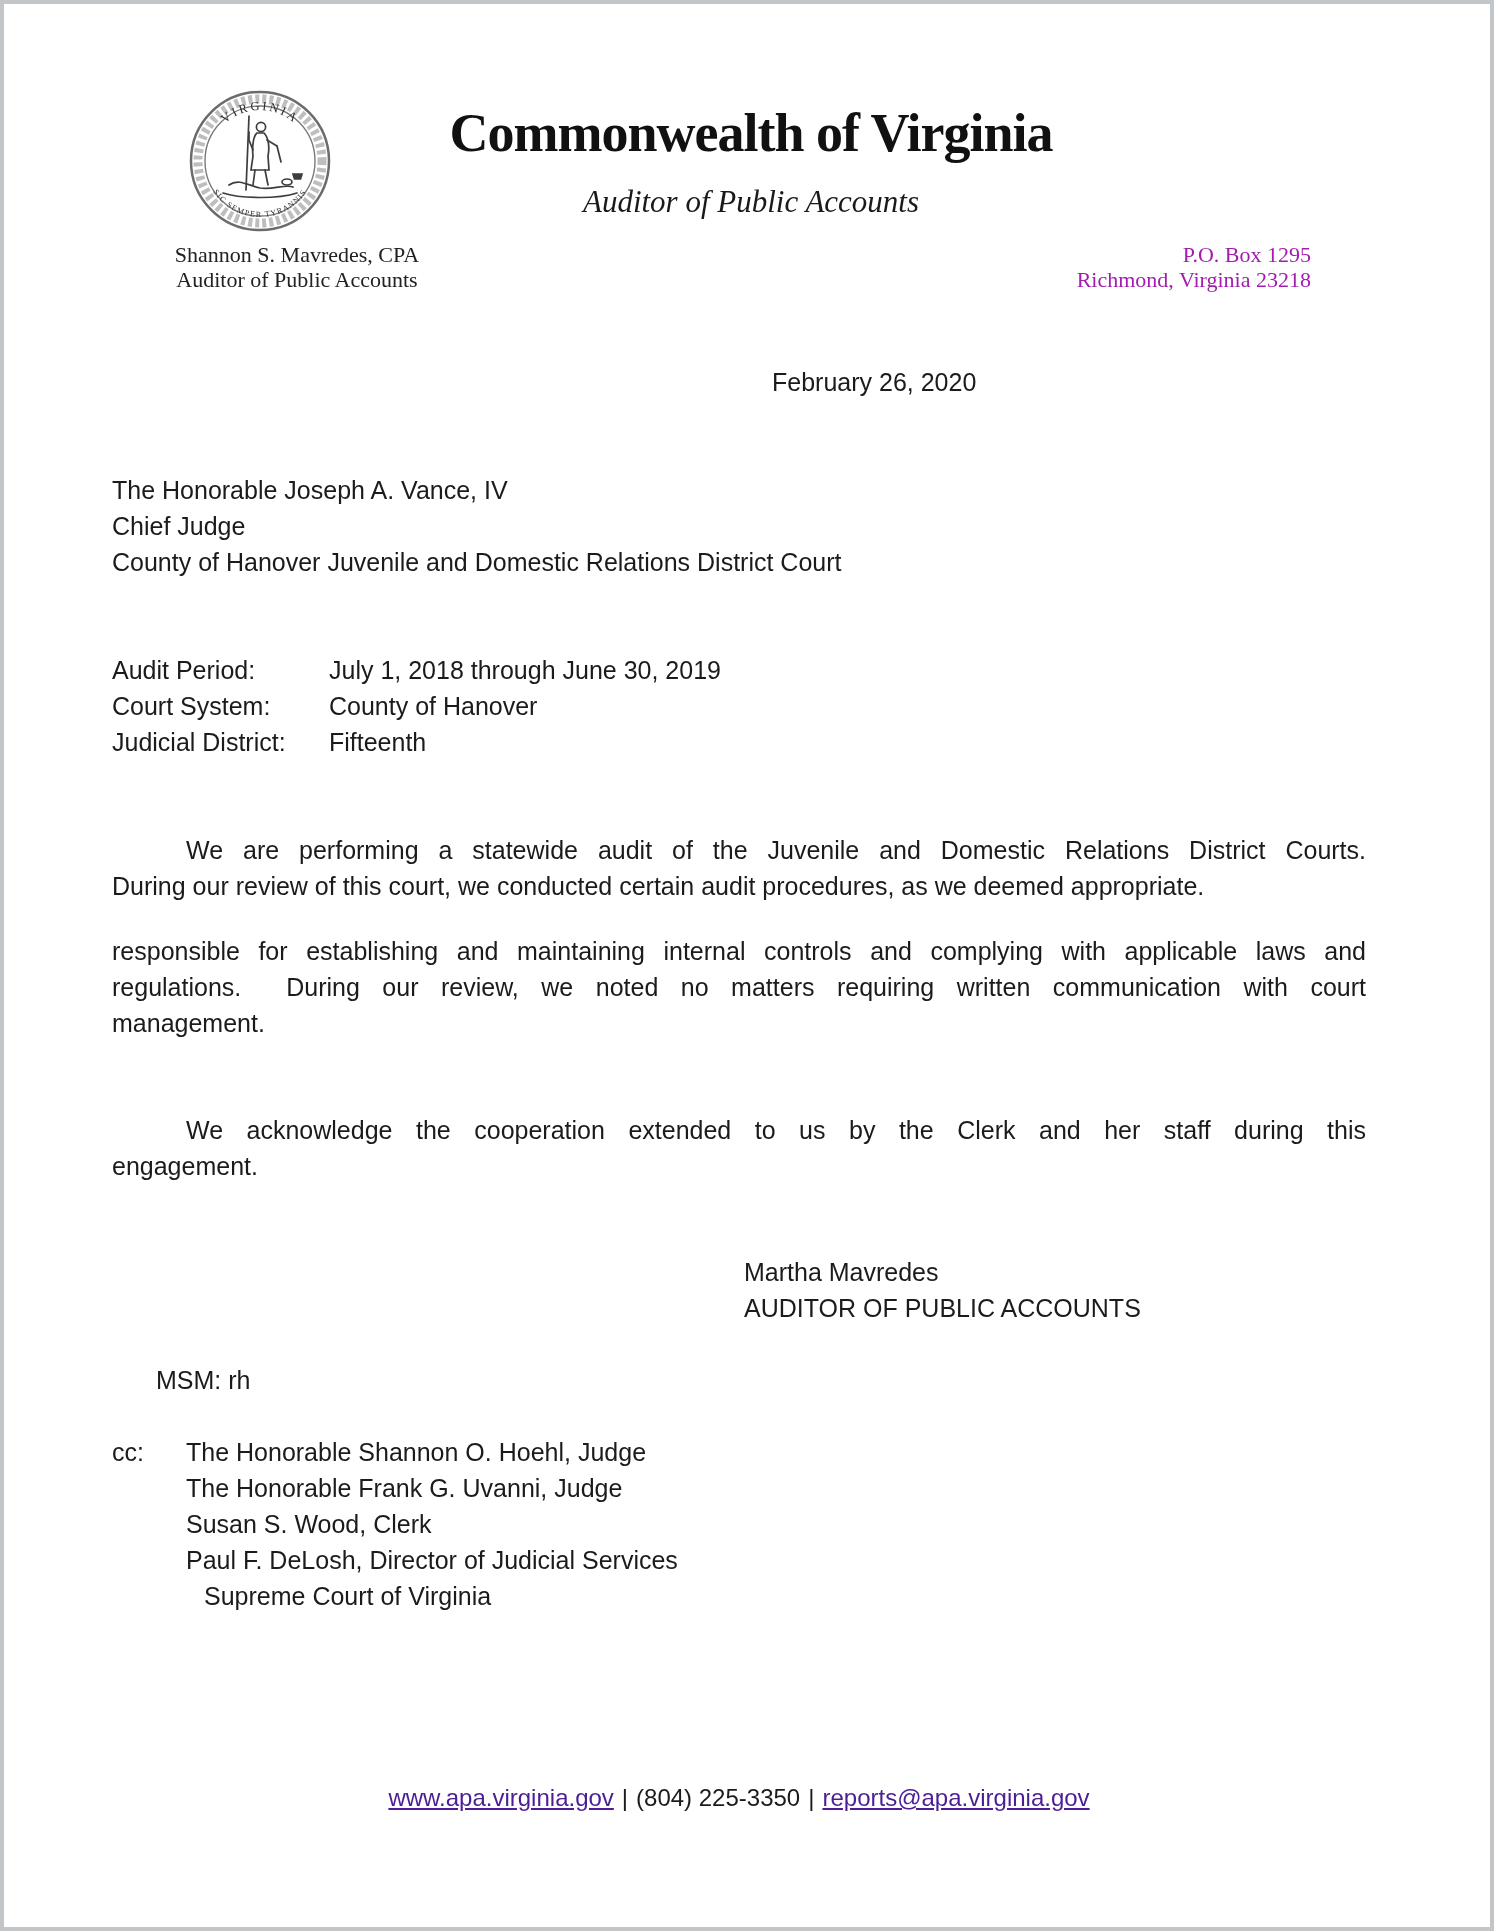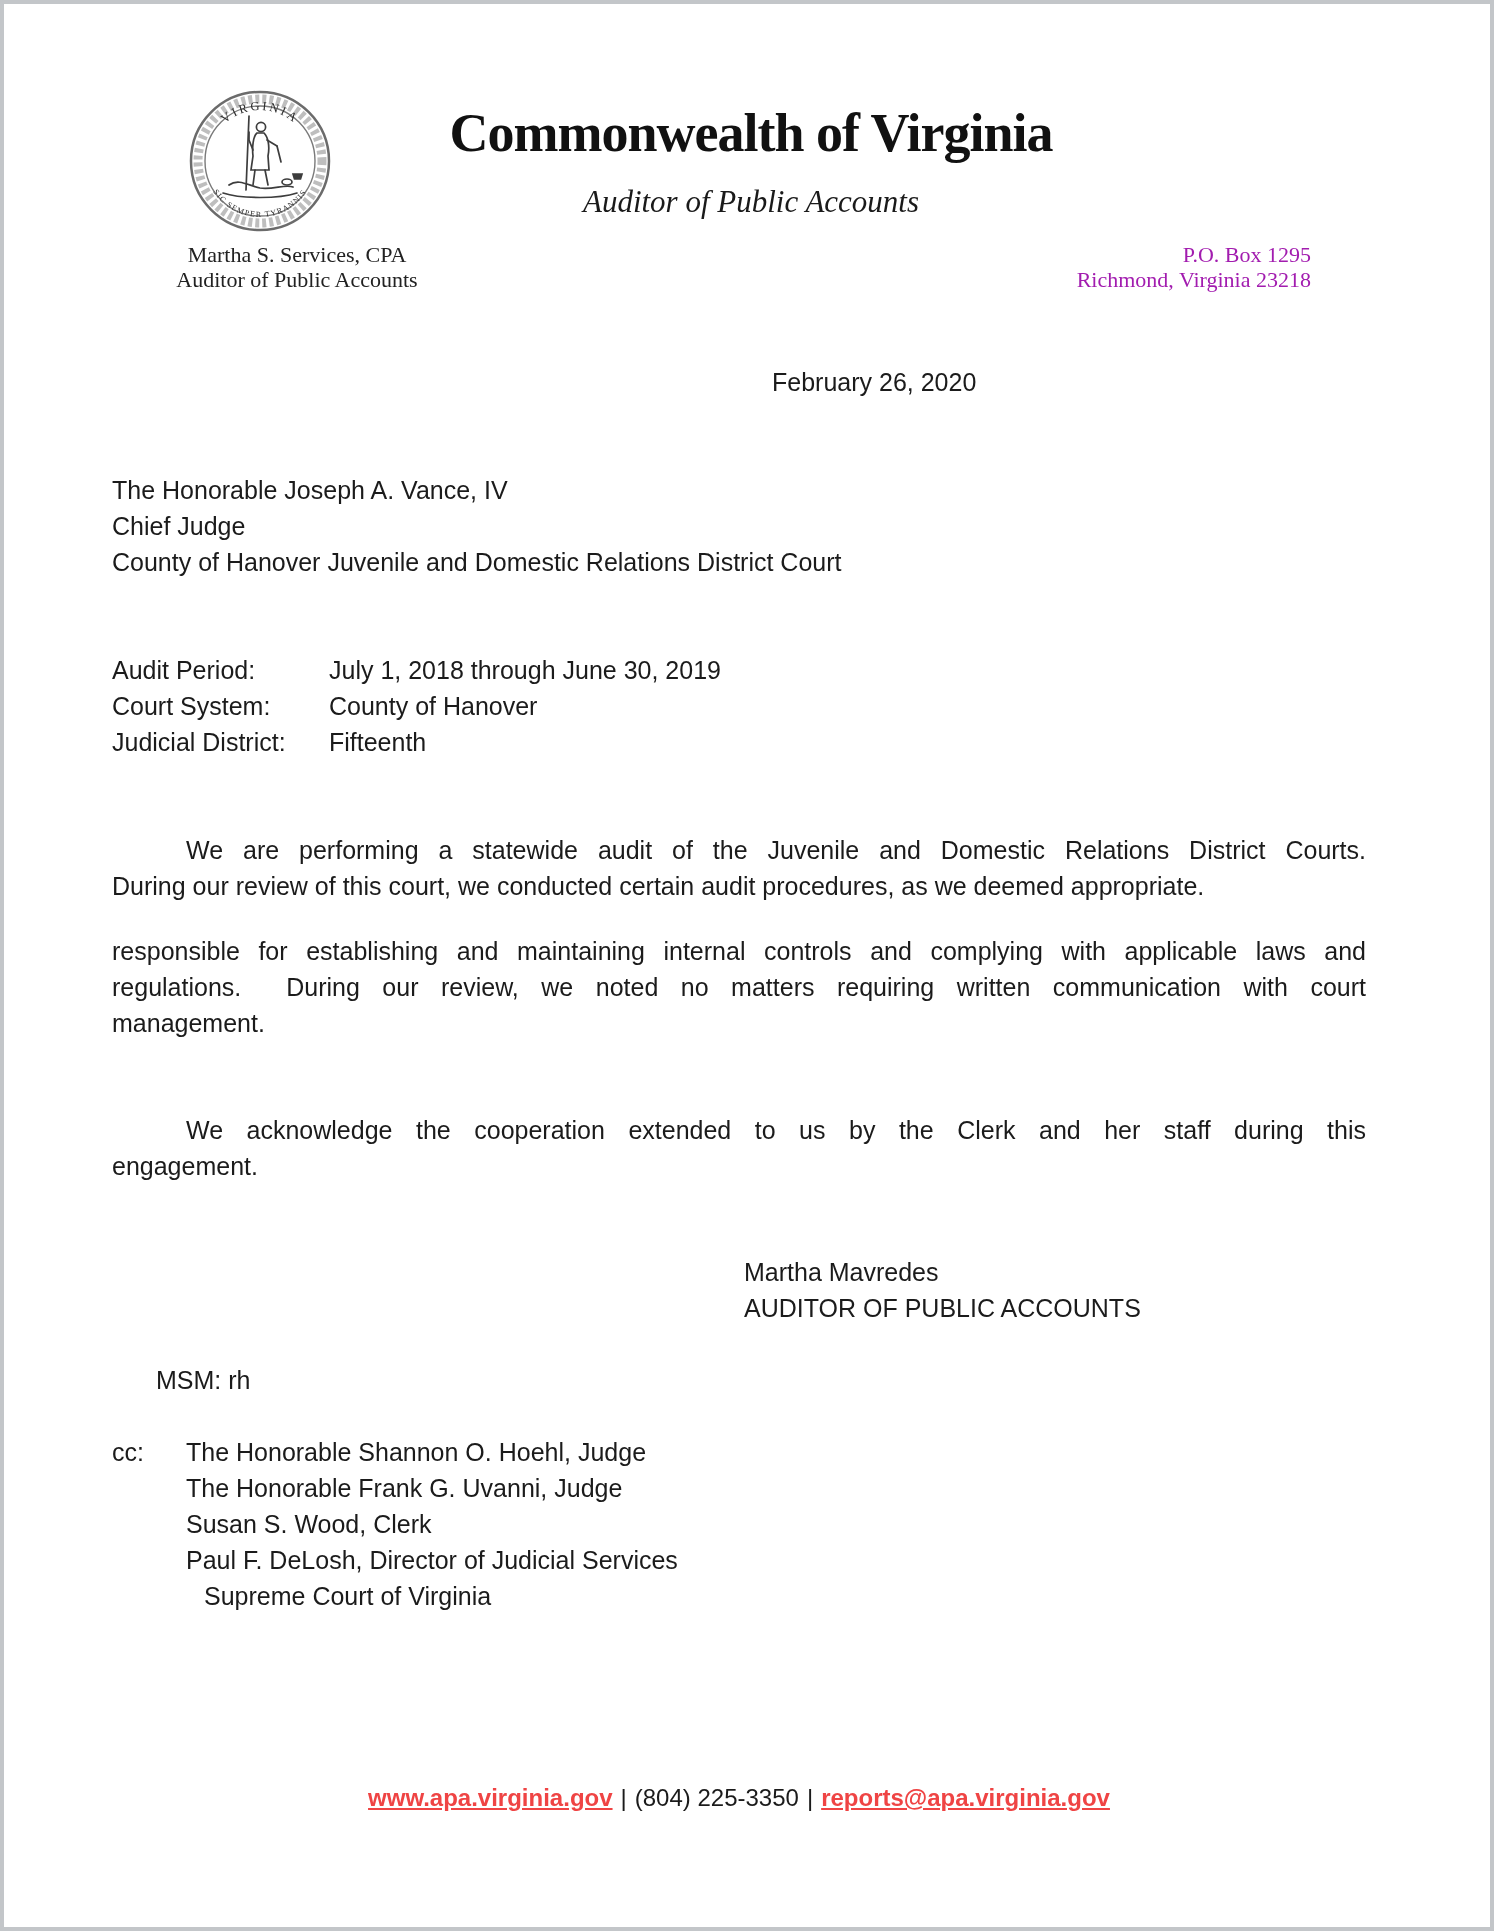--- a/index.html
+++ b/index.html
@@ -52,21 +52,21 @@
   .signature{position:absolute;left:740px;top:1250px;font-size:25px;line-height:36px;}
   .reference{position:absolute;left:108px;top:1358px;font-size:25px;line-height:36px;margin-left:44px;}
   .cc-block{position:absolute;left:108px;top:1430px;right:118px;font-size:25px;line-height:36px;display:flex;}
   .cc-label{width:74px;flex:0 0 74px;}
   .cc-sub{padding-left:18px;}
   
   .footer{
     position:absolute;left:108px;right:124px;top:1777px;
     text-align:center;font-size:24px;line-height:34px;color:#1b1b1b;
   }
-  .footer a{color:#ef4444;text-decoration:underline;cursor:pointer;font-weight:bold;}
+  .footer a{color:#4c1d95;text-decoration:underline;cursor:pointer;}
   .footer .sep{color:#1b1b1b;padding:0 8px;}
 </style>
 </head>
 <body>
 
 <div class="page">
 
   <svg class="seal" width="142" height="142" viewBox="0 0 142 142">
     <defs>
       <path id="arcTop" d="M 20,71 A 51,51 0 0 1 122,71" fill="none"></path>
@@ -90,21 +90,21 @@
       <line x1="88" y1="56" x2="92" y2="72"></line>
       <path d="M66,80 L64,95 M76,80 L79,95"></path>
       <path d="M40,95 C50,88 60,96 71,98 C84,100 96,94 104,97"></path>
       <ellipse cx="98" cy="92" rx="5" ry="3"></ellipse>
       <path d="M104,84 h9 l-1.5,5 h-6 Z" fill="#3d3d3d"></path>
       <path d="M34,103 C52,109 90,109 108,103"></path>
     </g>
   </svg>
 
   <div class="official-block">
-    <div>Martha S. Services, CPA</div>
+    <div>Shannon S. Mavredes, CPA</div>
     <div>Auditor of Public Accounts</div>
   </div>
 
   <div class="org-title">Commonwealth of Virginia</div>
   <div class="org-subtitle">Auditor of Public Accounts</div>
 
   <div class="address-block">
     <div>P.O. Box 1295</div>
     <div>Richmond, Virginia 23218</div>
   </div>

